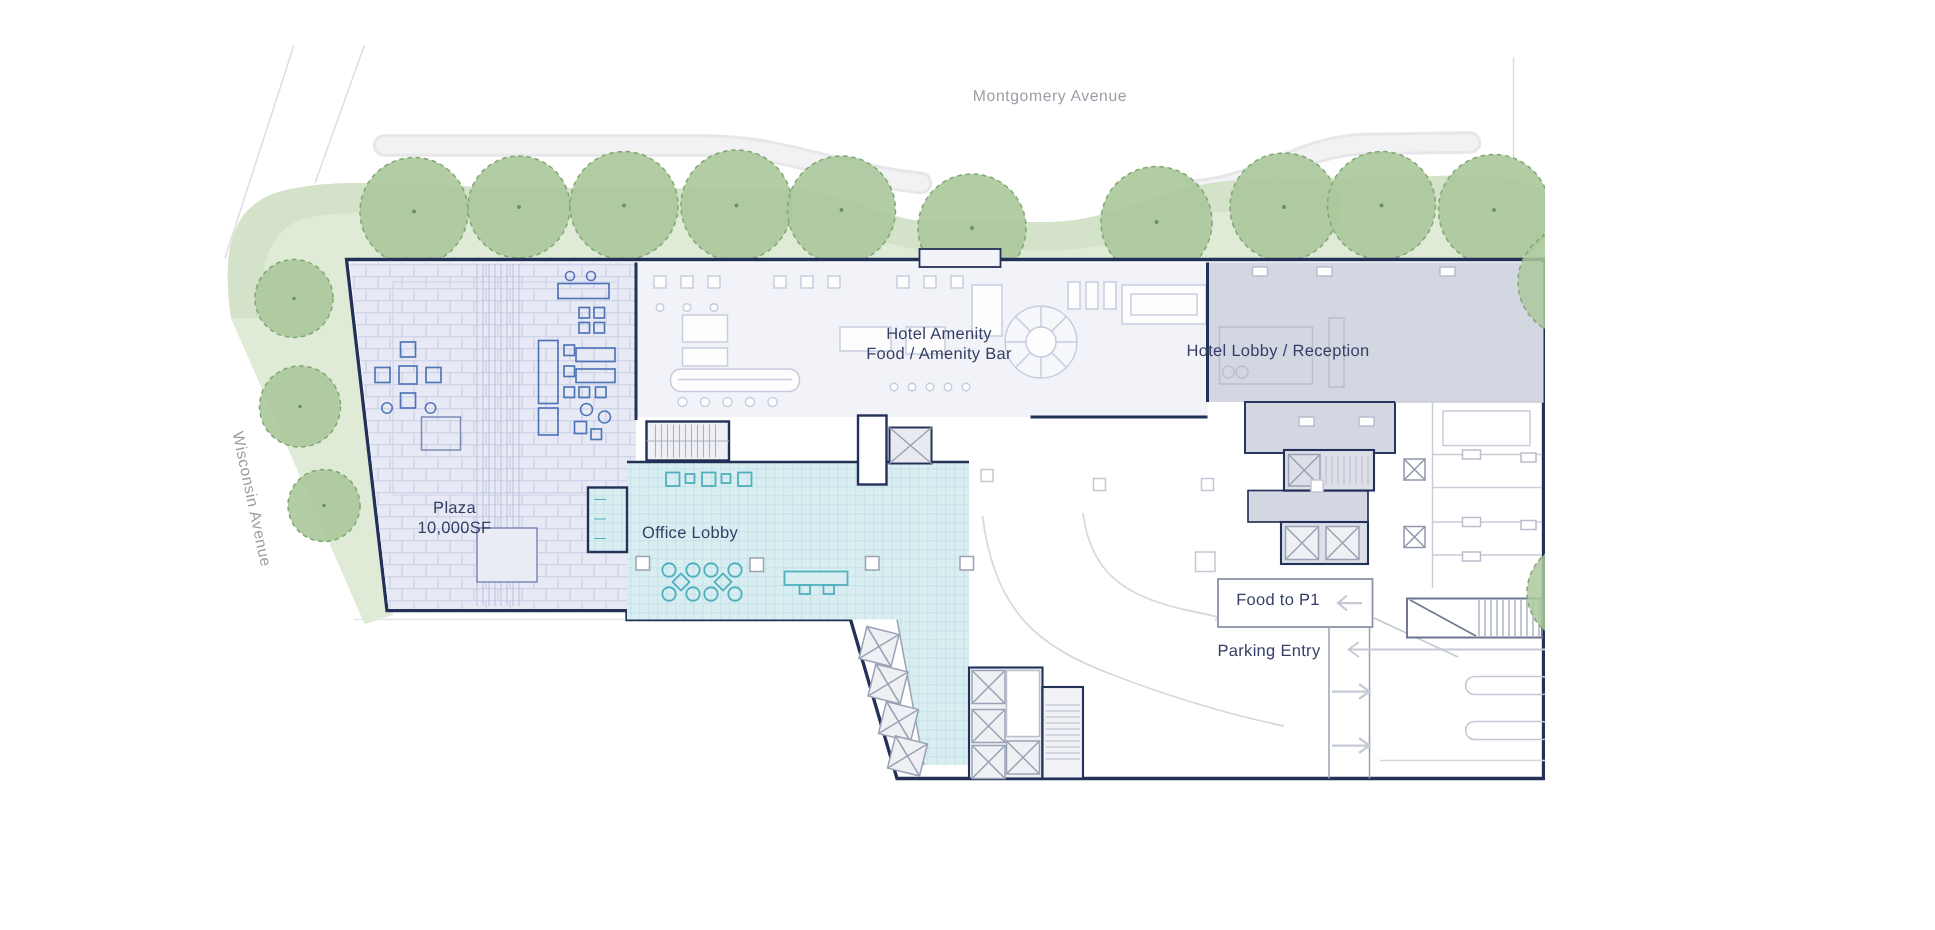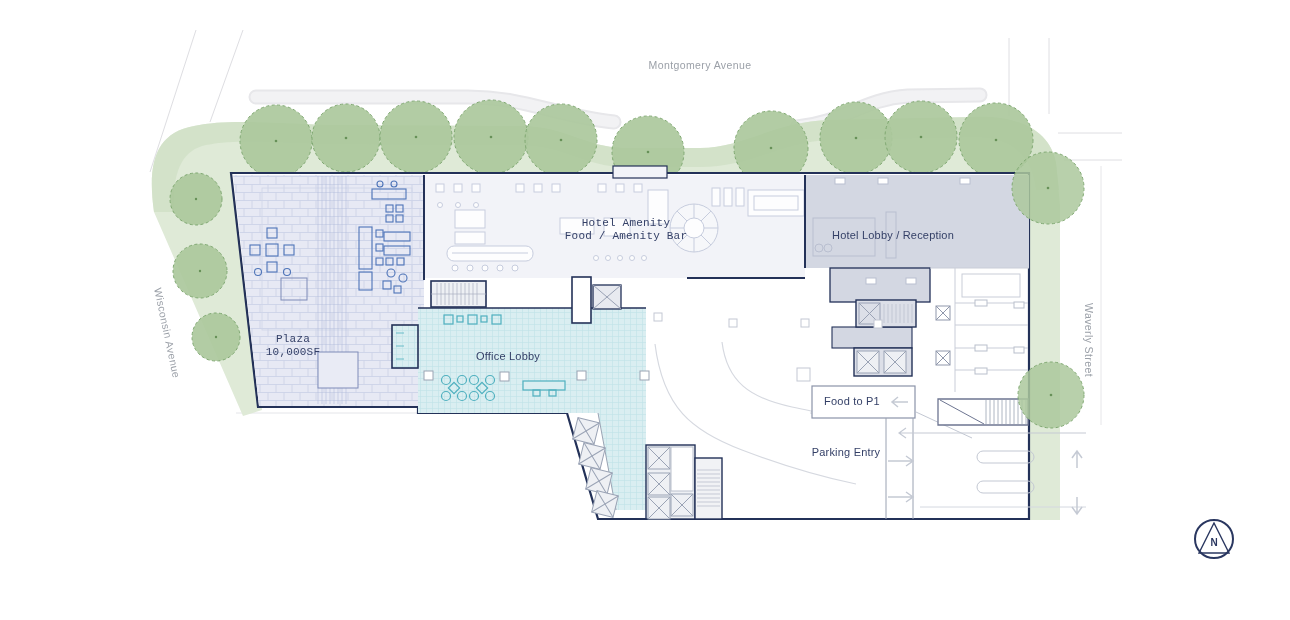--- a/index.html
+++ b/index.html
@@ -1,24 +1,24 @@
 <!DOCTYPE html>
 <html><head>
 <meta charset="utf-8">
 <style>
   html,body{margin:0;padding:0;background:#fff;}
-  .stage{position:relative;width:1290px;height:620px;background:#ffffff;overflow:hidden;
+  .stage{position:relative;width:1030px;height:620px;background:#ffffff;overflow:hidden;
          font-family:"Liberation Sans",sans-serif;}
   .stage svg{position:absolute;left:0;top:0;}
   .lbl{position:absolute;transform:translate(-50%,-50%);white-space:nowrap;
        color:#333f66;font-size:11px;letter-spacing:.2px;text-align:center;line-height:13px;}
   .street{color:#9ba0a8;font-size:10.5px;letter-spacing:.4px;}
   .street.vert-l{transform:translate(-50%,-50%) rotate(78deg);}
   .street.vert-r{transform:translate(-50%,-50%) rotate(90deg);}
-  .two-line div{white-space:nowrap;font-family:Liberation Mono, monospace;}
+  .two-line div{white-space:nowrap;}
   .north-n{position:absolute;transform:translate(-50%,-50%);color:#2a3760;
            font-size:10px;font-weight:bold;}
 </style>
 </head>
 <body>
 
 <div class="stage">
 <svg width="1290" height="620" viewBox="0 0 1290 620">
   <defs>
     <pattern id="brick" width="16" height="16" patternUnits="userSpaceOnUse">
@@ -341,28 +341,28 @@
   <g stroke="#2a3760" fill="none">
     <circle cx="1214" cy="539" r="19" stroke-width="2" fill="#ffffff"></circle>
     <path d="M1214 523 L1199 553 L1229 553 Z" stroke-width="1.4"></path>
   </g>
 </svg>
 
 <div class="lbl street" style="left:700px;top:65px">Montgomery Avenue</div>
 <div class="lbl street vert-l" style="left:167px;top:333px">Wisconsin Avenue</div>
 <div class="lbl street vert-r" style="left:1088px;top:340px">Waverly Street</div>
 
-<div class="lbl two-line" style="left:293px;top:346px">
+<div class="lbl two-line" style="left:303px;top:346px">
   <div>Plaza</div>
   <div>10,000SF</div>
 </div>
 
 <div class="lbl two-line" style="left:626px;top:230px">
   <div>Hotel Amenity</div>
   <div>Food / Amenity Bar</div>
 </div>
 
-<div class="lbl" style="left:893px;top:235px">Hotel Lobby / Reception</div>
-<div class="lbl" style="left:508px;top:356px">Office Lobby</div>
+<div class="lbl" style="left:852px;top:235px">Hotel Lobby / Reception</div>
+<div class="lbl" style="left:460px;top:356px">Office Lobby</div>
 <div class="lbl" style="left:852px;top:401px">Food to P1</div>
-<div class="lbl" style="left:846px;top:452px">Parking Entry</div>
+<div class="lbl" style="left:846px;top:435px">Parking Entry</div>
 <div class="north-n" style="left:1214px;top:542px">N</div>
 </div>
 
 </body></html>

